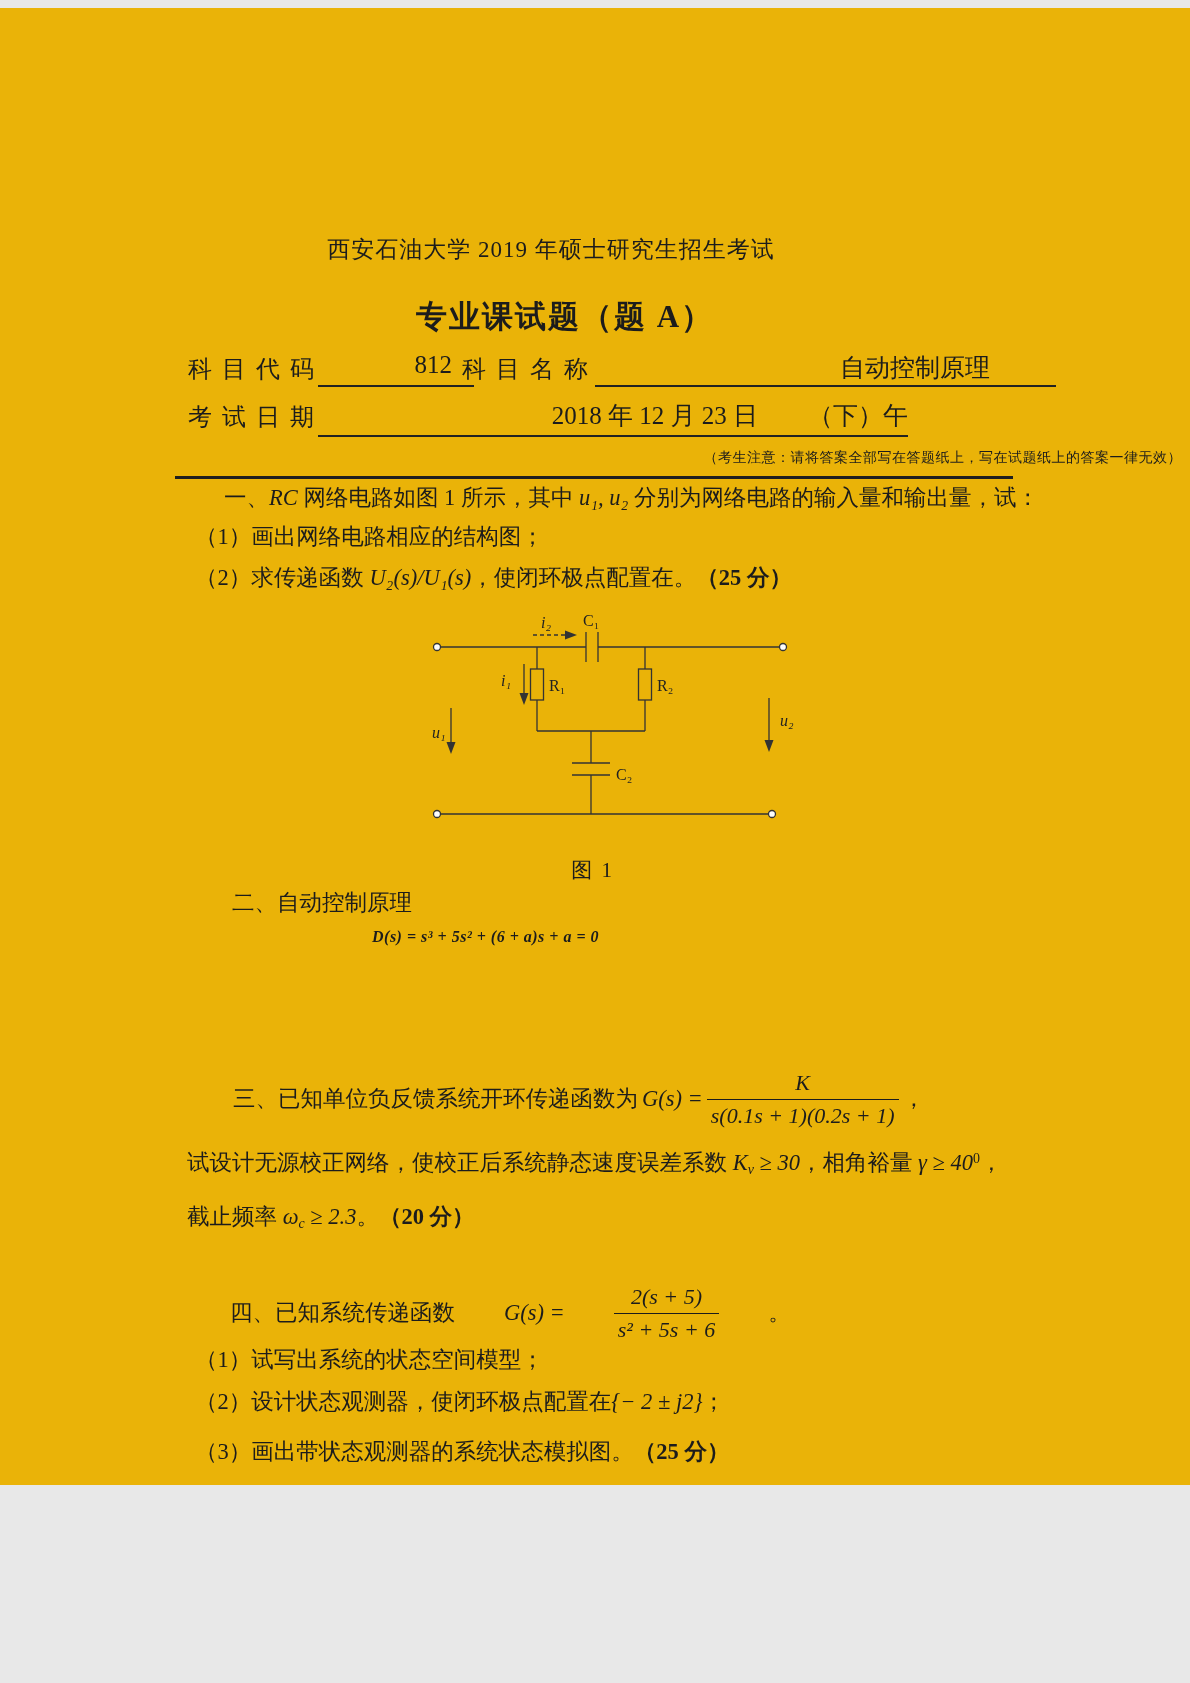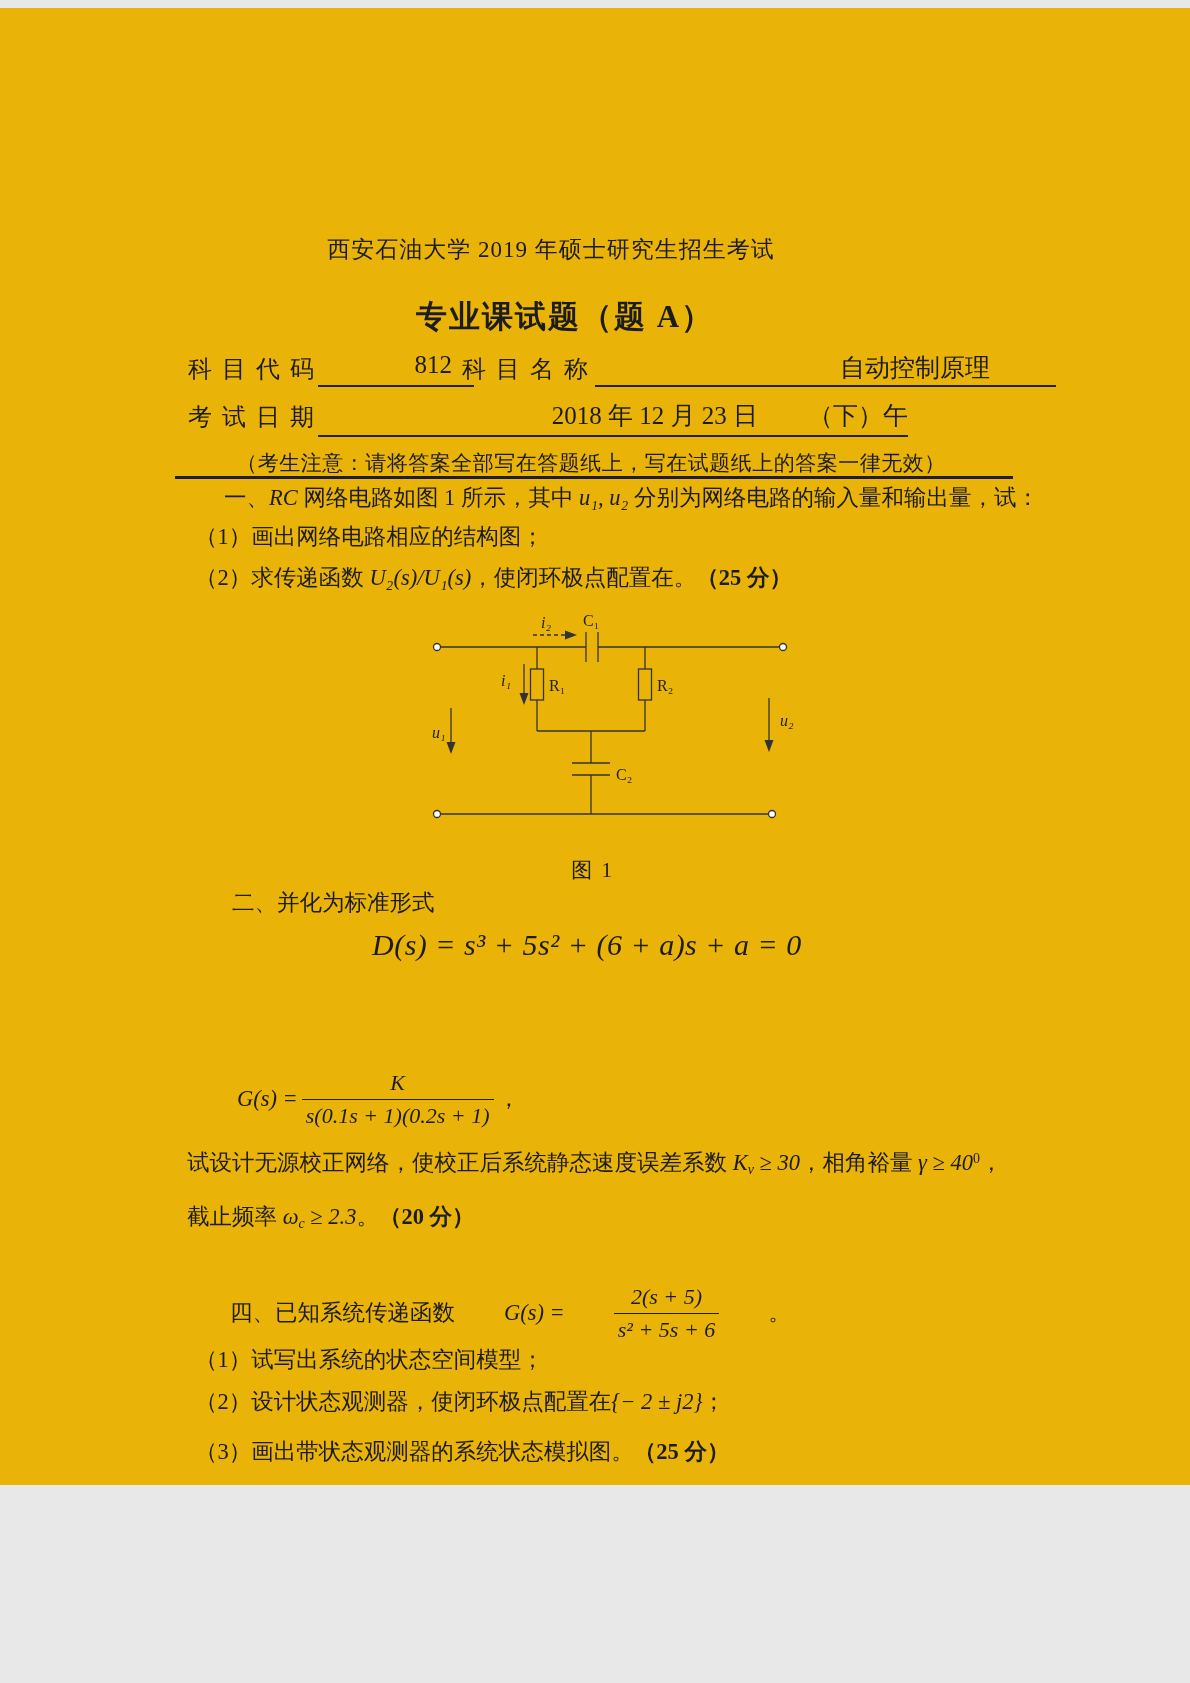--- a/index.html
+++ b/index.html
@@ -17,28 +17,28 @@
   .t1{font-size:23px;letter-spacing:1px;}
   .t2{font-size:31px;font-weight:bold;letter-spacing:2px;}
   .fieldlabel{font-size:24px;letter-spacing:2px;white-space:pre;}
   .fill{
     display:inline-block;
     border-bottom:2px solid #222;
     text-align:right;
     font-size:25px;
     white-space:pre;
   }
-  .notice{font-size:21px;letter-spacing:0.5px;}
+  .notice{font-size:14px;letter-spacing:0.5px;text-align:right;}
   .rule{background:#1f1f1f;}
   .body{font-size:22.5px;line-height:1.25;white-space:nowrap;}
   .math{font-style:italic;font-family:"Liberation Serif","DejaVu Serif",serif;}
   .sub{font-size:0.62em;font-style:italic;vertical-align:-0.3em;}
   .sup{font-size:0.62em;vertical-align:0.5em;}
   .score{font-weight:bold;}
-  .eq{font-size:30px;font-style:italic;letter-spacing:0.5px;white-space:nowrap;}
+  .eq{font-size:16px;font-style:italic;letter-spacing:0.5px;white-space:nowrap;font-weight:bold;}
   .fracline{display:flex;align-items:center;}
   .frac{display:inline-flex;flex-direction:column;text-align:center;margin:0 4px;vertical-align:middle;}
   .frac .num{padding:0 10px 2px 10px;border-bottom:1.6px solid #1c1c1c;font-style:italic;font-size:22px;}
   .frac .den{padding:2px 4px 0 4px;font-style:italic;font-size:22px;}
   .caption{font-size:21px;letter-spacing:2px;}
   svg text{font-family:"Liberation Serif","DejaVu Serif",serif;fill:#222;}
   .svglab{font-size:16px;}
   .svglab-i{font-size:16px;font-style:italic;}
 </style>
 </head>
@@ -117,26 +117,27 @@
       <text x="154" y="123" class="svglab">R₁</text>
       <text x="262" y="123" class="svglab">R₂</text>
       <text x="37" y="170" class="svglab-i">u₁</text>
       <text x="385" y="158" class="svglab-i">u₂</text>
       <text x="221" y="212" class="svglab">C₂</text>
     </svg>
   </div>
 
   <div class="abs ctr caption" style="left:545px;top:848px;width:95px;">图 1</div>
 
-  <div class="abs body" style="left:232px;top:881px;">二、并化为标准形式</div>
+  <div class="abs body" style="left:232px;top:881px;">二、自动控制原理</div>
 
   <div class="abs eq" style="left:372px;top:920px;">D(s) = s³ + 5s² + (6 + a)s + a = 0</div>
 
 
   <div class="abs body fracline" style="left:233px;top:1056px;height:70px;">
+    <span>三、已知单位负反馈系统开环传递函数为</span>
     <span class="math" style="margin-left:4px;">G(s) =</span>
     <span class="frac">
       <span class="num">K</span>
       <span class="den">s(0.1s + 1)(0.2s + 1)</span>
     </span>
     <span>，</span>
   </div>
 
   <div class="abs body" style="left:187px;top:1141px;"><span>试设计无源校正网络，使校正后系统静态速度误差系数 </span><span class="math">K</span><span class="sub">v</span><span class="math"> ≥ 30</span><span>，相角裕量 </span><span class="math">γ</span><span class="math"> ≥ 40</span><span class="sup">0</span><span>，</span></div>
 

